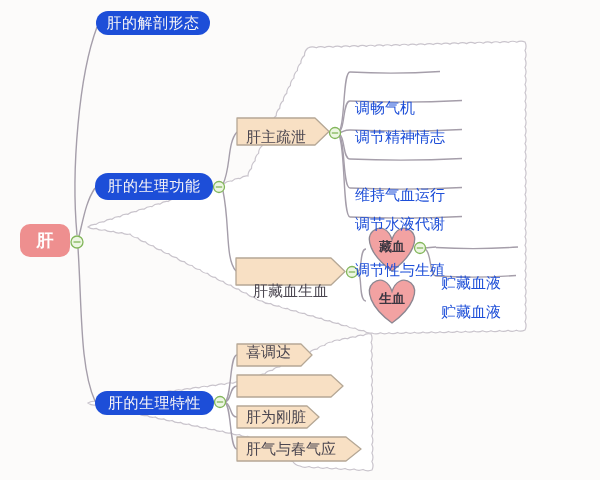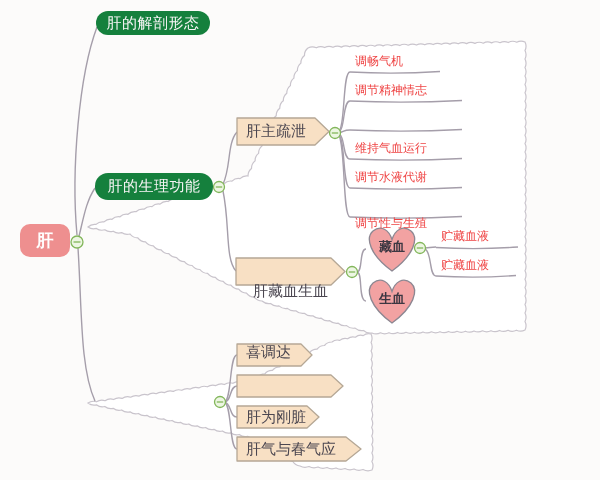--- a/index.html
+++ b/index.html
@@ -1,20 +1,20 @@
 <!DOCTYPE html>
 <html><head>
 <meta charset="utf-8">
 <style>
   html,body{margin:0;padding:0;}
   body{font-family:"Liberation Sans","DejaVu Sans",sans-serif;}
   #stage{position:relative;width:600px;height:480px;background:#fcfbfa;overflow:hidden;}
   #layer{position:absolute;left:0;top:0;}
-  .txt{position:absolute;color:#ef4444;font-size:12px;white-space:nowrap;line-height:20px;}
-  .pill{position:absolute;background:#15803d;color:#f8f5f6;border-radius:13px;
+  .txt{position:absolute;color:#1d4ed8;font-size:15px;white-space:nowrap;line-height:20px;margin-top:47px;}
+  .pill{position:absolute;background:#1d4ed8;color:#f8f5f6;border-radius:13px;
         display:flex;align-items:center;justify-content:center;font-size:15px;letter-spacing:0.5px;}
   .rootnode{position:absolute;left:20px;top:224px;width:50px;height:33px;background:#ee8f8f;
         border-radius:10px;color:#ffffff;font-weight:bold;font-size:17px;
         display:flex;align-items:center;justify-content:center;}
   .pennant-label{position:absolute;font-size:15px;color:#4b4650;display:flex;align-items:center;
         padding-left:9px;white-space:nowrap;}
   .heart-label{position:absolute;width:52px;text-align:center;font-size:13px;font-weight:bold;
         color:#3c3742;white-space:nowrap;}
 </style>
 </head>
@@ -103,22 +103,25 @@
   <div class="rootnode">
     <span>肝</span>
   </div>
 
   <div class="pill" style="left:96px;top:11px;width:114px;height:24px;">
     <span>肝的解剖形态</span>
   </div>
   <div class="pill" style="left:95px;top:173px;width:118px;height:27px;">
     <span>肝的生理功能</span>
   </div>
+  <div class="pill" style="left:95px;top:391px;width:119px;height:24px;">
+    <span>肝的生理特性</span>
+  </div>
 
-  <div class="pennant-label" style="left:237px;top:118px;width:78px;height:27px;text-align:right;">
+  <div class="pennant-label" style="left:237px;top:124px;width:78px;height:27px;text-align:right;">
     <span>肝主疏泄</span>
   </div>
   <div class="pennant-label" style="left:244px;top:258px;width:95px;height:27px;margin-top:20px;">
     <span>肝藏血生血</span>
   </div>
   <div class="pennant-label" style="left:237px;top:344px;width:64px;height:16px;">
     <span>喜调达</span>
   </div>
   <div class="pennant-label" style="left:237px;top:437px;width:109px;height:24px;">
     <span>肝气与春气应</span>

